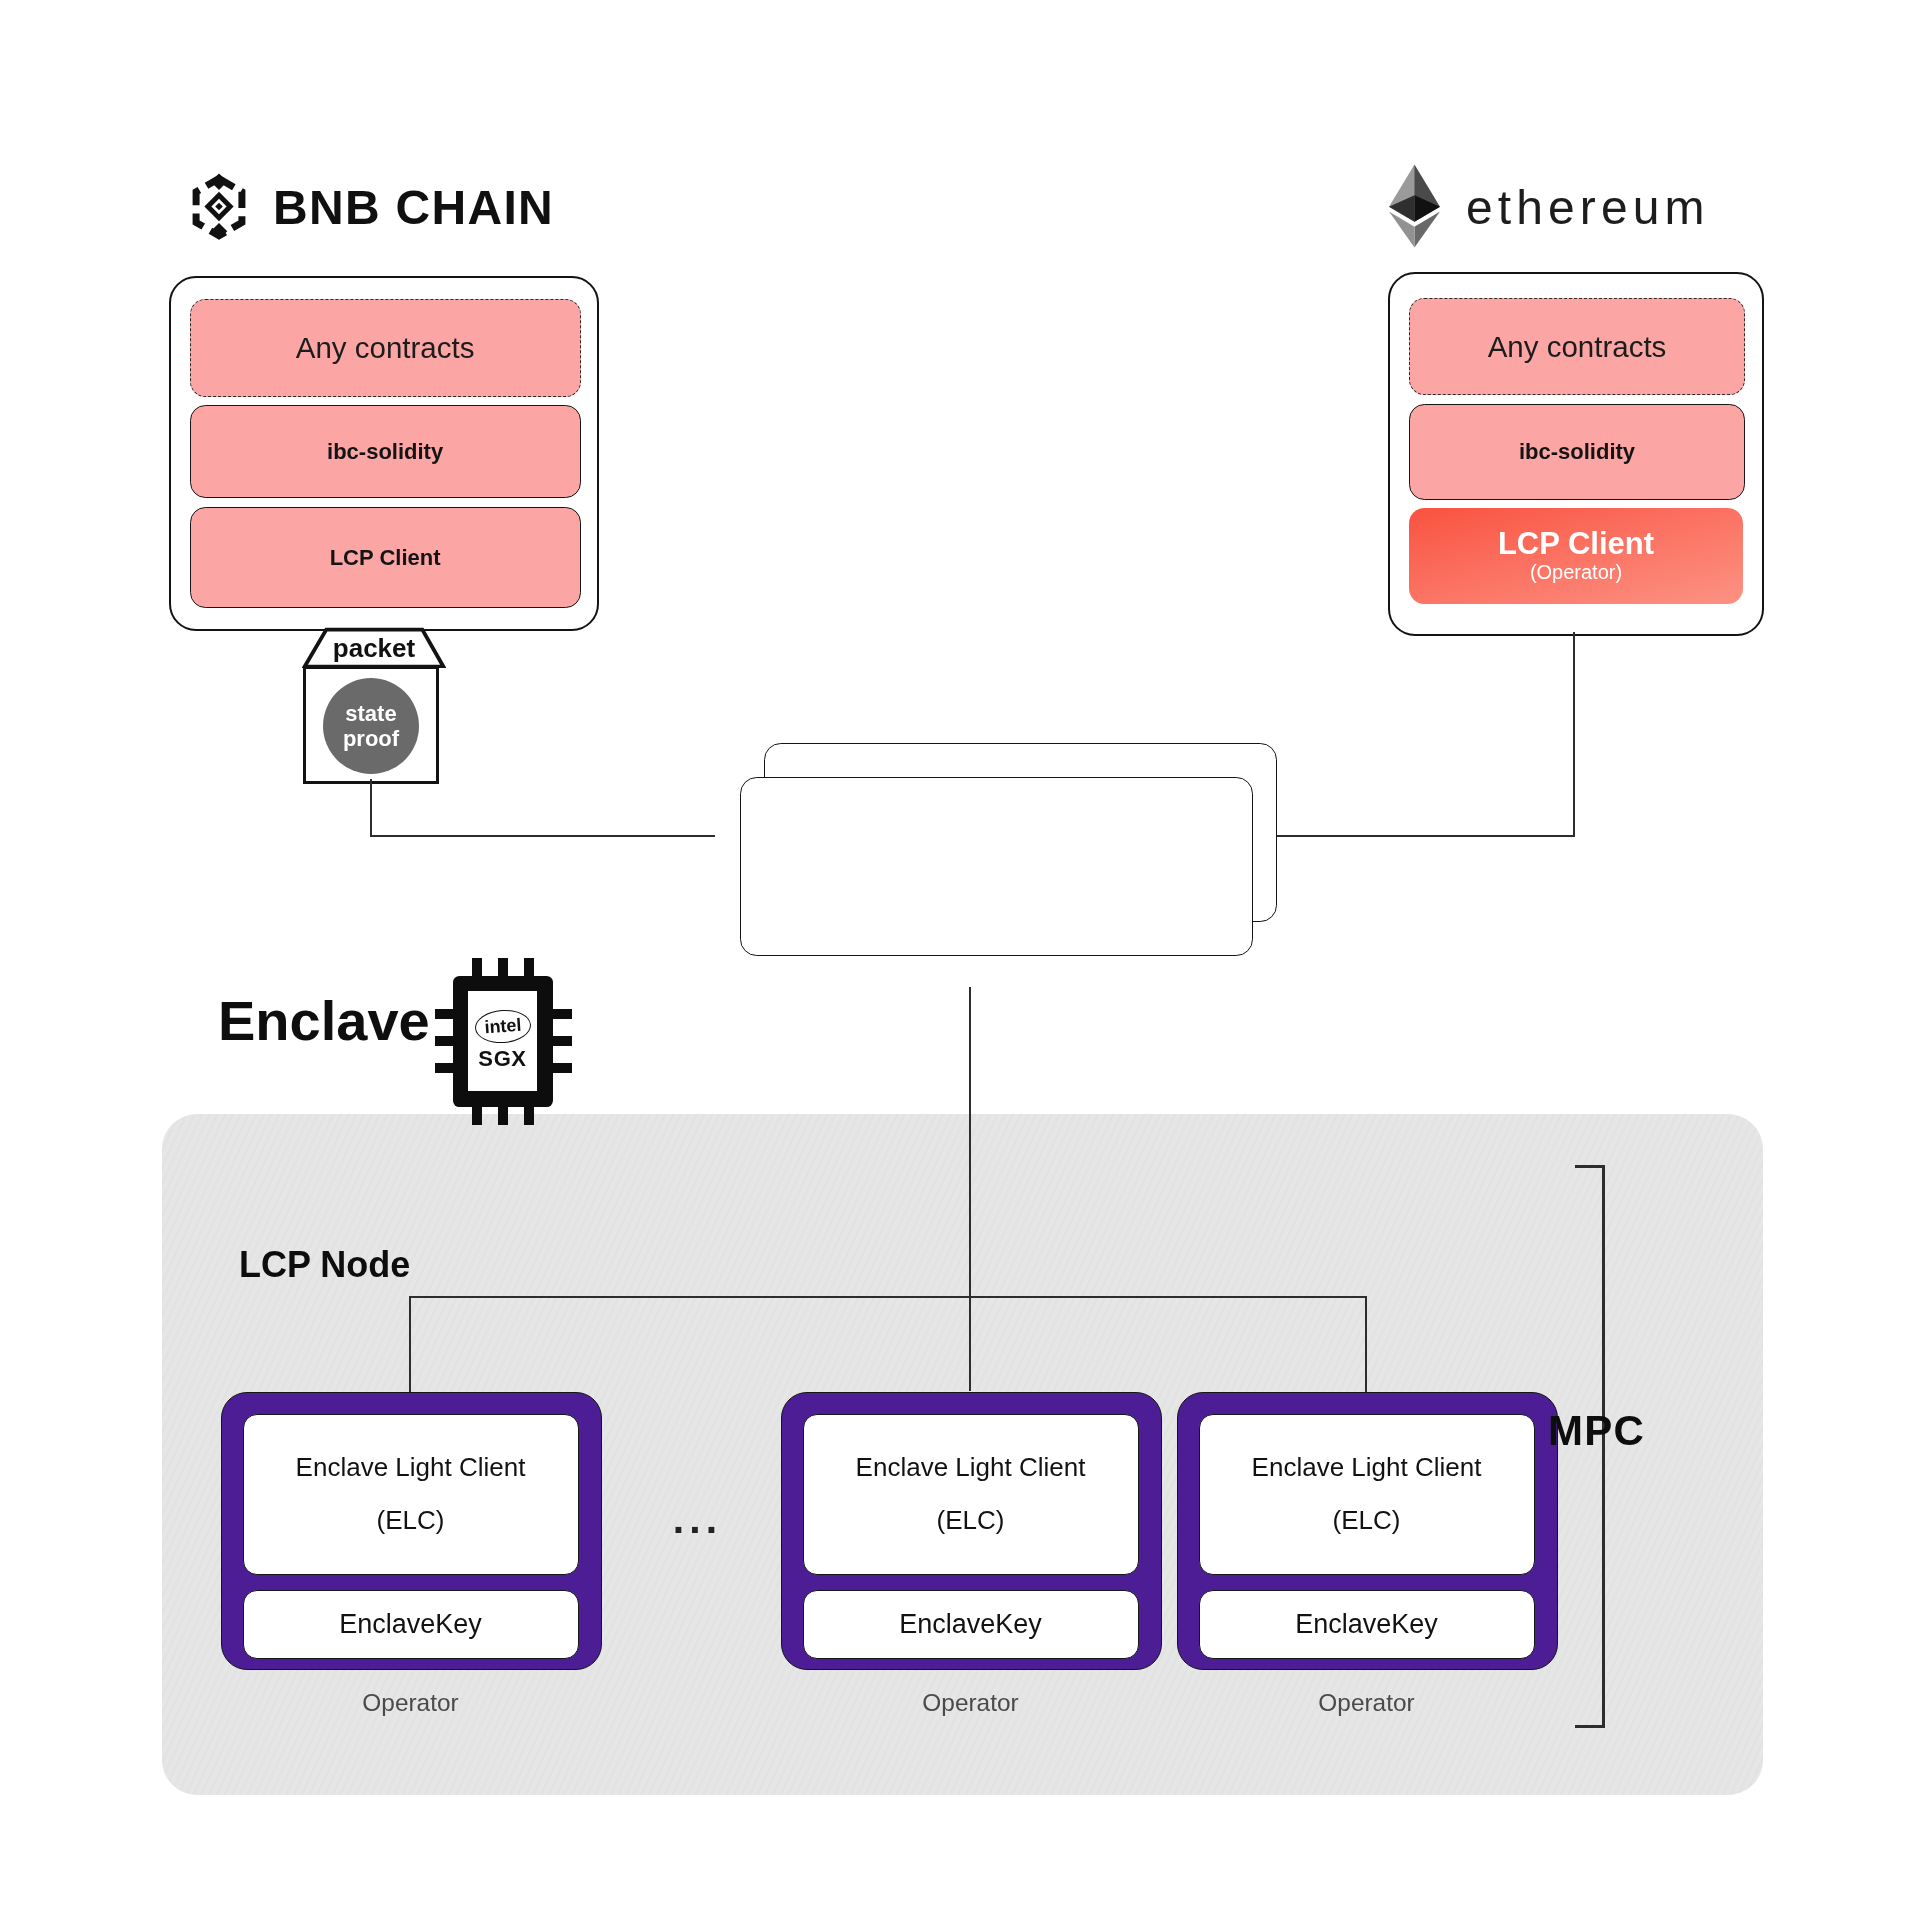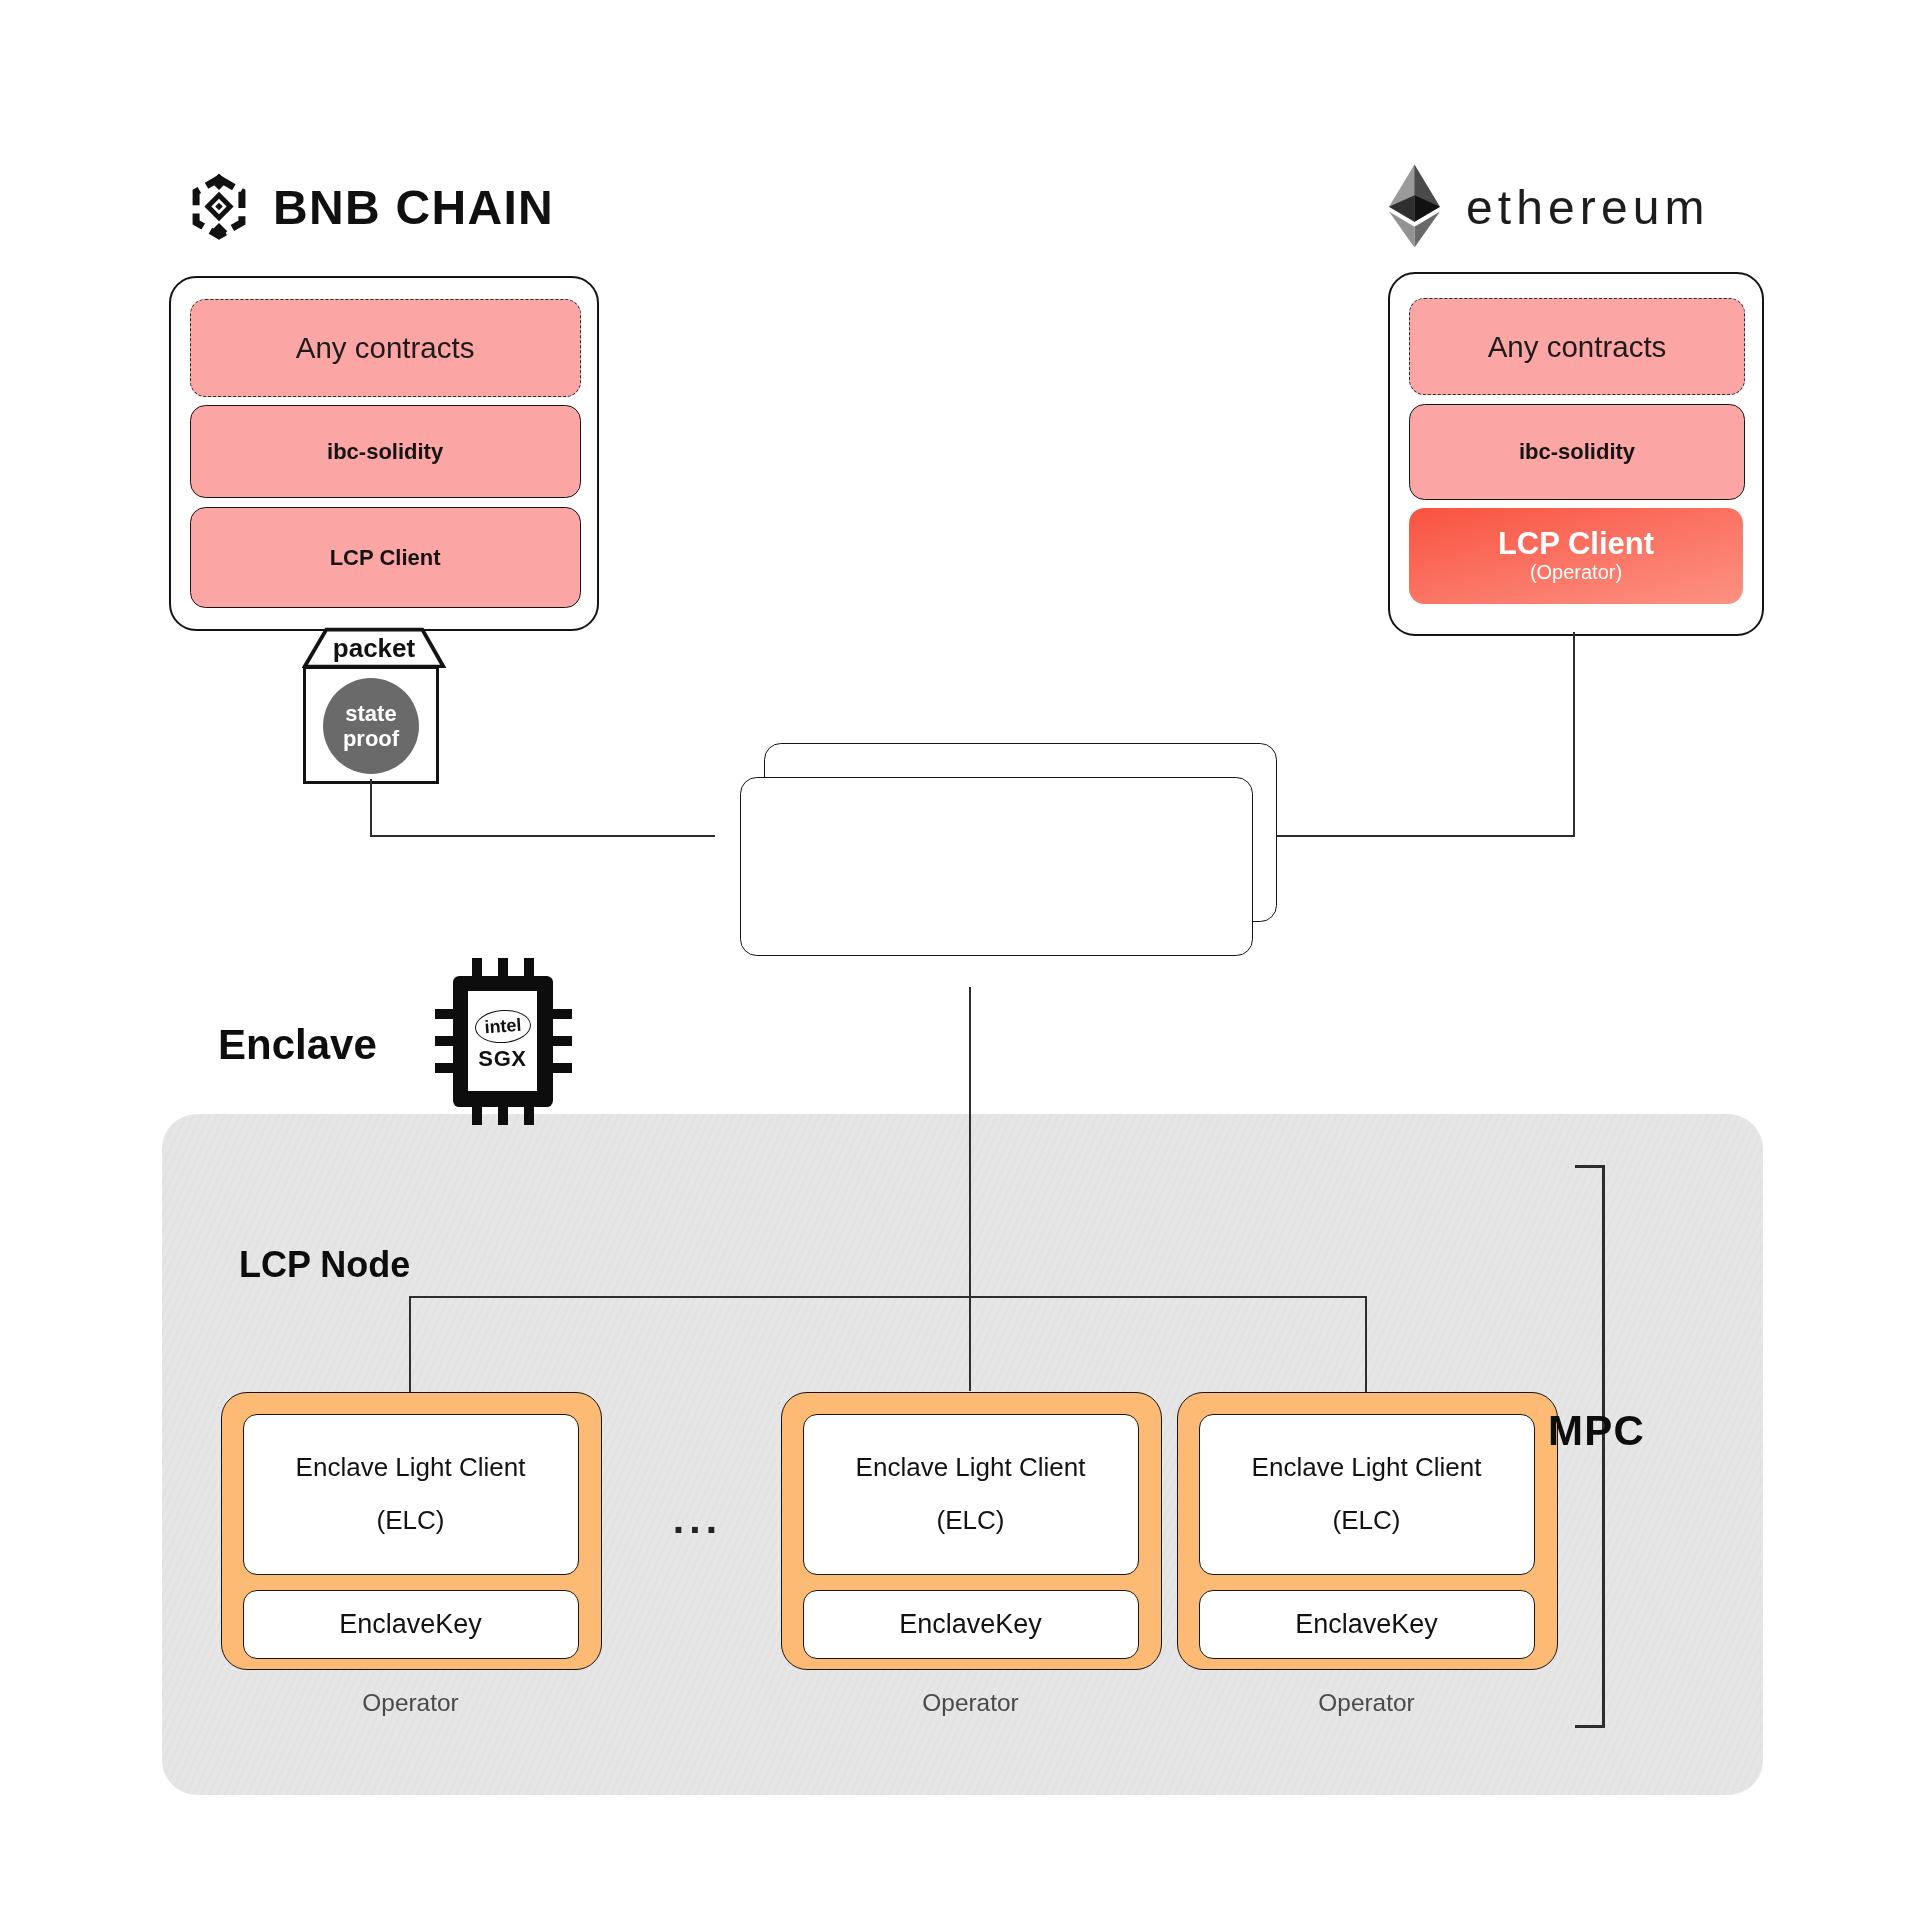--- a/index.html
+++ b/index.html
@@ -36,38 +36,38 @@
   .proof-circle{position:absolute;left:323px;top:678px;width:96px;height:96px;border-radius:50%;
                 background:#6a6a6a;display:flex;flex-direction:column;align-items:center;justify-content:center;
                 color:#fff;font-size:22px;font-weight:700;line-height:25px;}
 
   
   .relayer-card{position:absolute;width:511px;height:177px;background:#fff;
                 border:1.9px solid #141414;border-radius:16.7px;}
   .relayer-card.front{display:flex;align-items:center;justify-content:center;font-size:35px;font-weight:400;}
 
   
-  .enclave-label{position:absolute;left:218px;top:1022px;height:45px;line-height:45px;
-                 font-size:42px;font-weight:700;color:#0e0e0e;}
+  .enclave-label{position:absolute;left:218px;top:998px;height:45px;line-height:45px;
+                 font-size:56px;font-weight:700;color:#0e0e0e;}
   .chip{position:absolute;left:435px;top:958px;width:136px;height:167px;}
   .chip .pin{position:absolute;background:#0d0d0d;}
   .chip .body{position:absolute;left:18px;top:18px;width:100px;height:131px;background:#0d0d0d;border-radius:6.4px;}
   .chip .die{position:absolute;left:33px;top:33px;width:69px;height:100px;background:#fff;
              display:flex;flex-direction:column;align-items:center;justify-content:center;gap:3.9px;}
   .chip .oval{border:1.9px solid #111;border-radius:50%;width:54px;height:31px;
               display:flex;align-items:center;justify-content:center;
               font-size:18px;font-weight:700;color:#111;transform:rotate(-4deg);}
   .chip .sgx{font-size:22px;font-weight:800;color:#111;letter-spacing:0.6px;}
 
   
   .panel{position:absolute;left:162px;top:1114px;width:1601px;height:681px;border-radius:35px;
          background:#e6e6e6;
          background-image:repeating-linear-gradient(115deg,rgba(0,0,0,0.014) 0 2.6px,rgba(255,255,255,0) 2.6px 7px);}
   .panel-title{position:absolute;left:239px;top:1244px;font-size:36px;font-weight:700;color:#0d0d0d;}
-  .op-card{position:absolute;top:1392px;width:379px;height:276px;background:#fdba74;
+  .op-card{position:absolute;top:1392px;width:379px;height:276px;background:#4c1d95;
            border:1.9px solid #151515;border-radius:26px;}
   .op-inner{position:absolute;left:20.5px;width:334px;background:#fff;border:1.9px solid #161616;border-radius:14px;
             display:flex;flex-direction:column;align-items:center;justify-content:center;text-align:center;}
   .op-elc{top:20.5px;height:159px;font-size:26px;font-weight:400;line-height:53px;color:#121212;}
   .op-key{top:197px;height:67px;font-size:27px;font-weight:400;color:#121212;}
   .op-label{position:absolute;top:1689px;width:379px;text-align:center;
             font-size:24.4px;font-weight:400;color:#4a4a4a;}
   .ellipsis{position:absolute;left:656px;top:1496px;width:83px;text-align:center;
             font-size:41px;font-weight:700;letter-spacing:5.1px;color:#222;}
   .mpc-label{position:absolute;left:1548px;top:1407px;font-size:42px;font-weight:800;color:#0d0d0d;letter-spacing:1.3px;}

